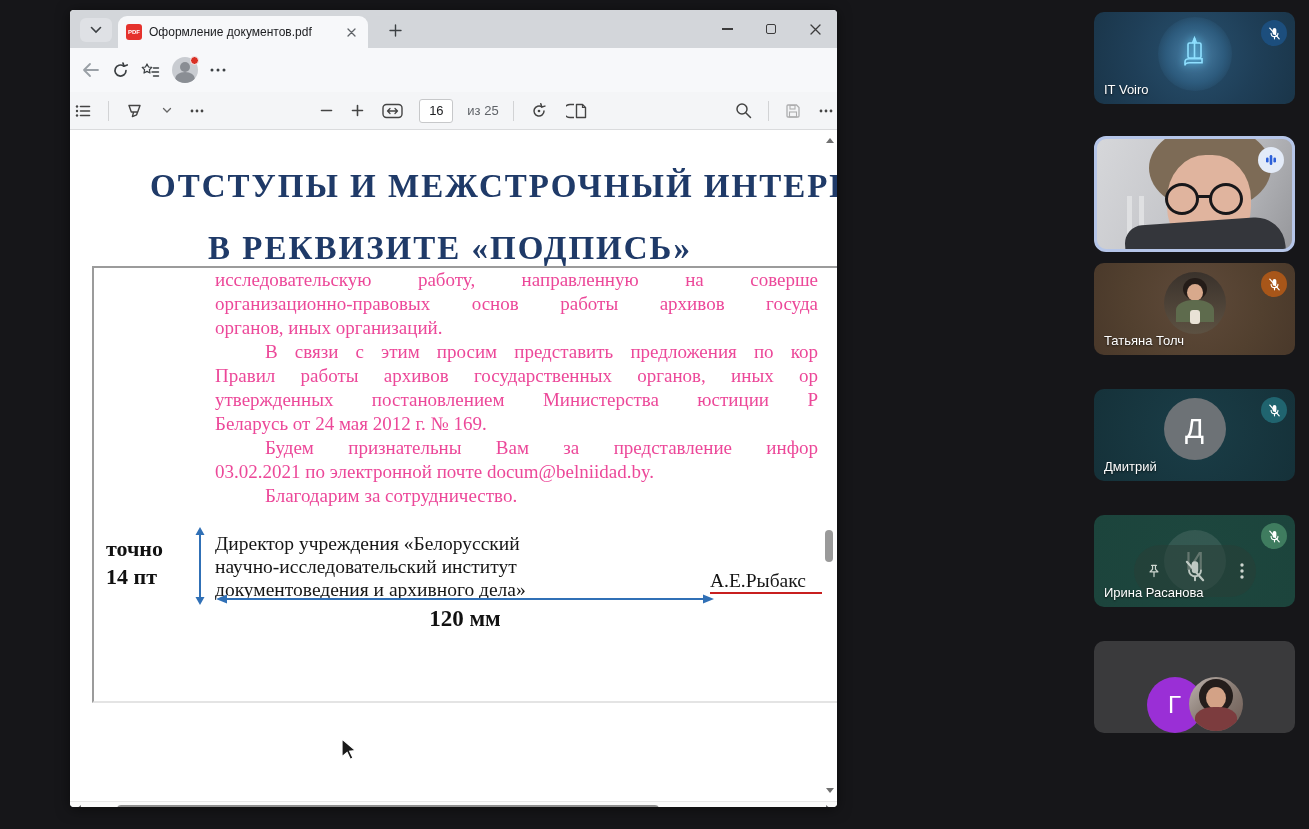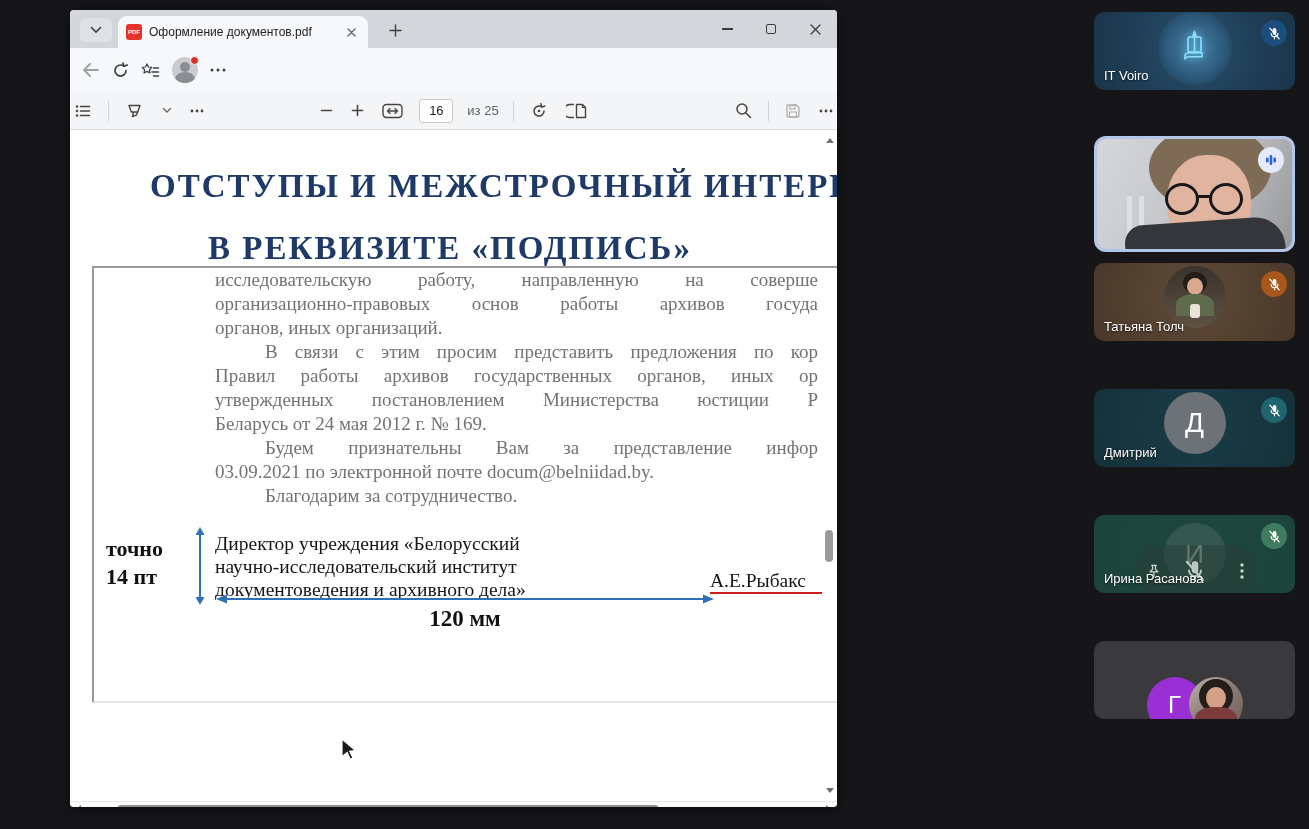--- a/index.html
+++ b/index.html
@@ -49,21 +49,21 @@
 
   
   .viewport { position:relative; height:671px; background:#fff; overflow:hidden;
               font-family:"Liberation Serif", serif; }
   .doc-title { position:absolute; white-space:nowrap; font-weight:bold; color:#1f3a68;
                font-size:33px; letter-spacing:2px; }
   .t1 { left:80px; top:38px; }
   .t2 { left:0; top:100px; width:760px; text-align:center; }
   .sample-box { position:absolute; left:22px; top:136px; width:990px; height:437px;
                 border-left:2px solid #9b9b9b; border-top:2px solid #9b9b9b; border-bottom:2px solid #e4e4e4; }
-  .bodytext { position:absolute; left:145px; top:138px; width:603px; font-size:19px; line-height:24px; color:#737373; }
+  .bodytext { position:absolute; left:145px; top:138px; width:603px; font-size:19px; line-height:24px; color:#ec4899; }
   .bodytext div { height:24px; overflow:hidden; }
   .j { text-align:justify; text-align-last:justify; }
   .ind { text-indent:50px; }
   .note { position:absolute; left:36px; font-weight:bold; font-size:22px; color:#111; }
   .sig-lines { position:absolute; left:145px; top:402px; width:380px; font-size:19.5px; line-height:23px; color:#161616; }
   .sig-name { position:absolute; left:640px; top:440px; width:112px; overflow:hidden; white-space:nowrap;
               font-size:19.5px; color:#161616; border-bottom:2px solid #c81f1f; }
   .width-label { position:absolute; left:145px; top:476px; width:500px; text-align:center;
                  font-weight:bold; font-size:23px; color:#111; }
 
@@ -72,21 +72,21 @@
   .arr { width:0; height:0; position:absolute; }
   .arr-up { left:4px; top:8px; border-left:4px solid transparent; border-right:4px solid transparent; border-bottom:5px solid #707070; }
   .arr-dn { left:4px; bottom:8px; border-left:4px solid transparent; border-right:4px solid transparent; border-top:5px solid #707070; }
   .hscroll { position:relative; height:14px; background:#fafafa; border-top:1px solid #e7e7e7; }
   .arr-l { left:6px; top:3px; border-top:4px solid transparent; border-bottom:4px solid transparent; border-right:5px solid #707070; }
   .arr-r { right:6px; top:3px; border-top:4px solid transparent; border-bottom:4px solid transparent; border-left:5px solid #707070; }
   .hthumb { position:absolute; left:47px; top:3px; width:542px; height:8px; border-radius:4px; background:#8f8f8f; }
 
   
   .panel { position:absolute; left:1094px; top:12px; width:201px; height:745px; }
-  .tile { position:absolute; left:0; width:201px; height:78px; border-radius:10px; overflow:hidden; }
+  .tile { position:absolute; left:0; width:201px; height:92px; border-radius:10px; overflow:hidden; }
   .tile-label { position:absolute; left:10px; bottom:7px; font-size:13px; color:#fff;
                 text-shadow:0 1px 2px rgba(0,0,0,.7); font-family:"Liberation Sans",sans-serif; }
   .badge { position:absolute; top:8px; right:8px; width:26px; height:26px; border-radius:50%;
            display:flex; align-items:center; justify-content:center; }
 
   .tile-voiro { top:0; background:radial-gradient(circle at 50% 45%, #28506e 0%, #1f3f58 55%, #1a3549 100%); }
   .logo-halo { position:absolute; left:50%; top:46%; transform:translate(-50%,-50%); width:74px; height:74px;
                border-radius:50%; background:radial-gradient(circle,#4d82a8 0%, #2d5b7d 55%, rgba(45,91,125,0) 78%); }
   .logo-art { position:absolute; left:50%; top:46%; transform:translate(-50%,-50%); filter:drop-shadow(0 0 4px #59c8f0); }
 
@@ -308,21 +308,21 @@
 
     <div class="bodytext">
       <div class="j">исследовательскую работу, направленную на соверше</div>
       <div class="j">организационно-правовых основ работы архивов госуда</div>
       <div>органов, иных организаций.</div>
       <div class="j ind">В связи с этим просим представить предложения по кор</div>
       <div class="j">Правил работы архивов государственных органов, иных ор</div>
       <div class="j">утвержденных постановлением Министерства юстиции Р</div>
       <div>Беларусь от 24 мая 2012 г. № 169.</div>
       <div class="j ind">Будем признательны Вам за представление инфор</div>
-      <div>03.09.2021 по электронной почте docum@belniidad.by.</div>
+      <div>03.02.2021 по электронной почте docum@belniidad.by.</div>
       <div class="ind">Благодарим за сотрудничество.</div>
     </div>
 
     <div class="note" style="top:406px">точно</div>
     <div class="note" style="top:434px">14 пт</div>
 
     <svg class="arr-v" style="position:absolute;left:122px;top:396px" width="16" height="80" viewBox="0 0 16 80">
       <path d="M8 6v68" stroke="#3070b6" stroke-width="2"></path>
       <path d="M8 1L3.5 9h9zM8 79l-4.5-8h9z" fill="#3070b6"></path>
     </svg>

